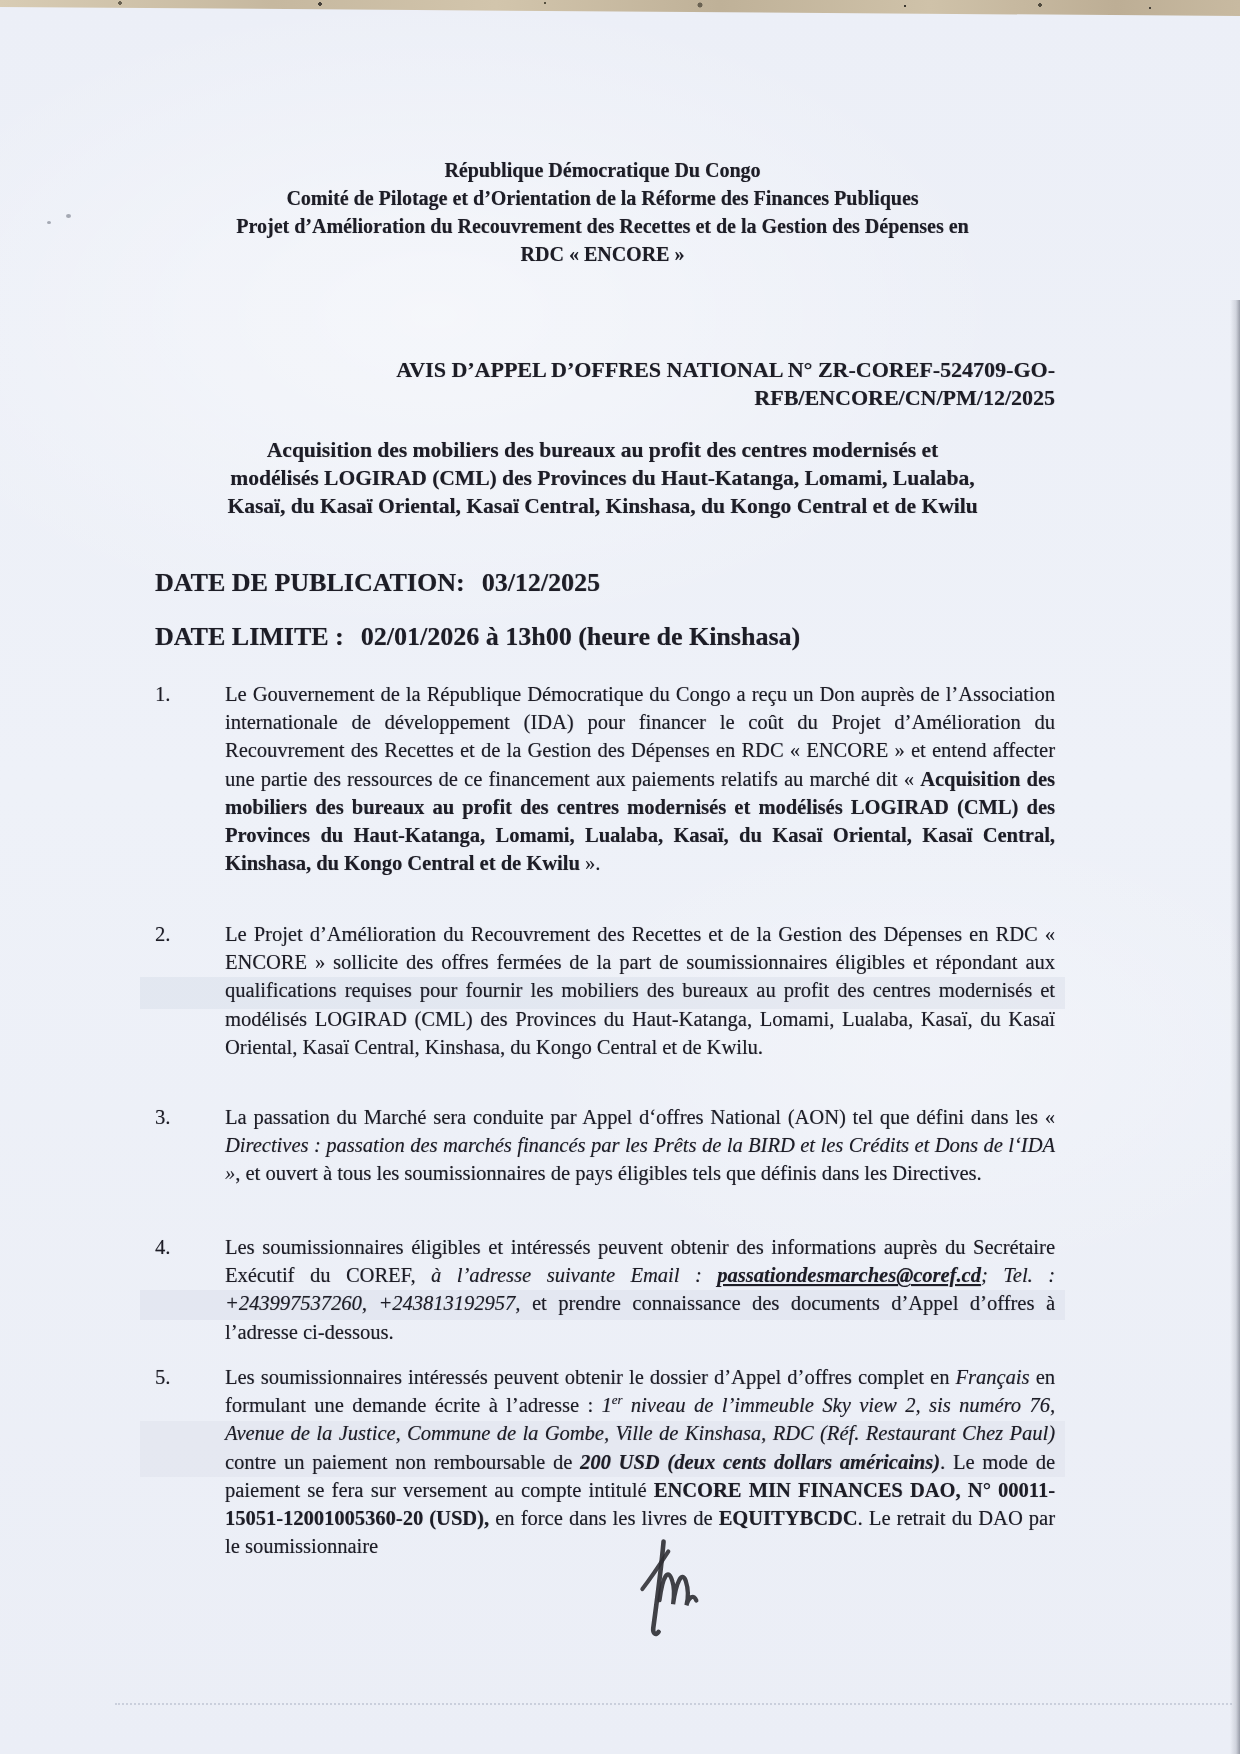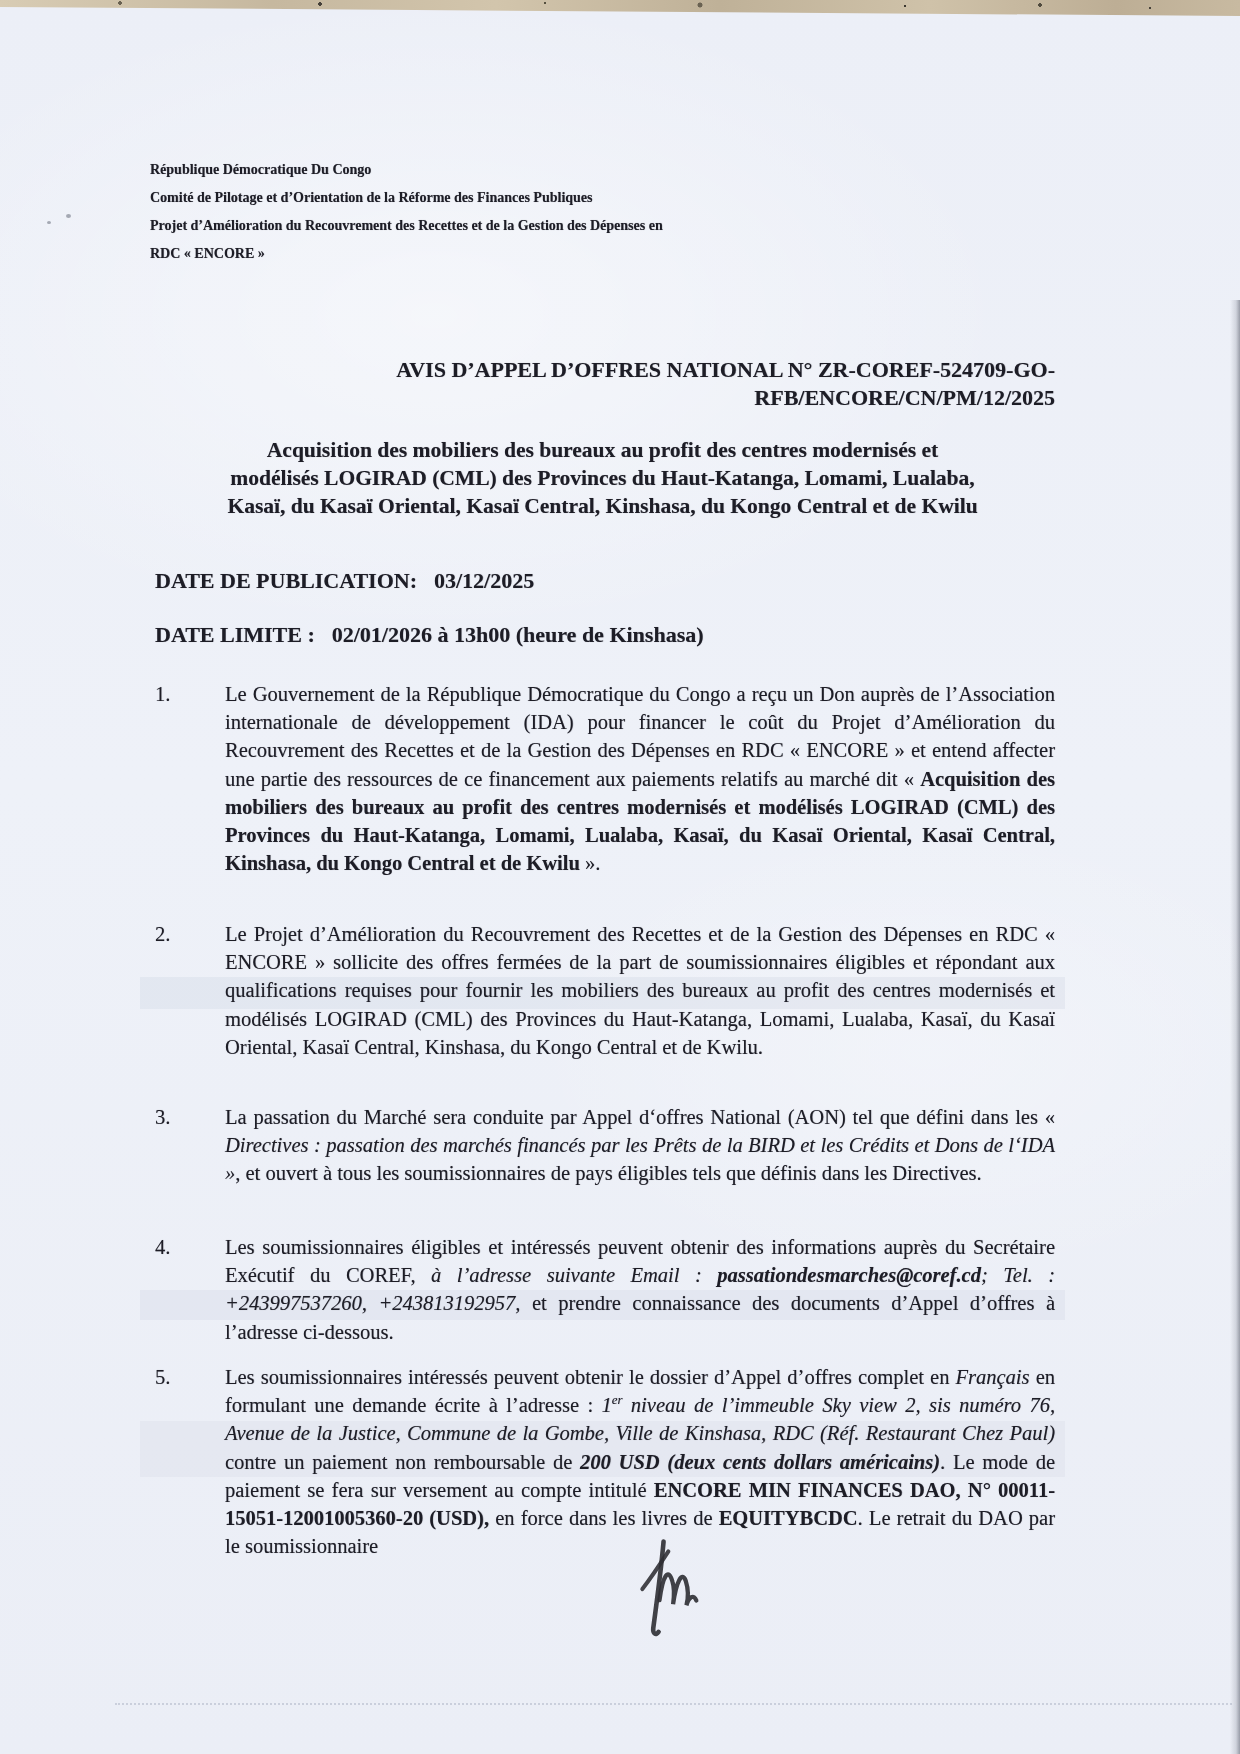--- a/index.html
+++ b/index.html
@@ -8,21 +8,21 @@
     background:
       radial-gradient(ellipse 900px 500px at 35% 18%, rgba(255,255,255,0.45), rgba(255,255,255,0) 65%),
       radial-gradient(ellipse 700px 400px at 75% 60%, rgba(255,255,255,0.25), rgba(255,255,255,0) 60%),
       linear-gradient(to bottom,#eceff7 0%,#eef1f8 45%,#ebeef6 100%);
     font-family:"Liberation Serif","DejaVu Serif",serif;
     color:#1d1d26;
   }
   .doc-text{ text-shadow:0.3px 0.3px 0.7px rgba(25,25,38,0.45); }
   .b{font-weight:bold;}
   .i{font-style:italic;}
-  .u{}
+  .u{text-decoration:underline;}
   .sup{vertical-align:super;font-size:0.62em;line-height:0;}
 
   
   .scan-strip{
     position:absolute;top:0;left:0;width:1240px;height:17px;
     background-image:
       radial-gradient(circle 3px at 320px 4px, #46413a 60%, rgba(70,65,58,0) 70%),
       radial-gradient(circle 2px at 545px 3px, #55503f 60%, rgba(85,80,63,0) 70%),
       radial-gradient(circle 4px at 700px 5px, #6a6252 55%, rgba(106,98,82,0) 70%),
       radial-gradient(circle 2px at 905px 6px, #3c3830 60%, rgba(60,56,48,0) 70%),
@@ -33,25 +33,25 @@
     clip-path:polygon(0 0,1240px 0,1240px 16px,0 7px);
   }
   
   .edge-right{
     position:absolute;right:0;top:300px;bottom:0;width:10px;
     background:linear-gradient(to right,rgba(90,95,110,0) 0%,rgba(110,115,130,0.22) 60%,rgba(60,65,80,0.48) 100%);
   }
   .speck{position:absolute;border-radius:50%;background:rgba(90,95,110,0.5);}
   .band{position:absolute;left:140px;width:925px;background:rgba(165,175,195,0.14);}
 
-  .org-header{position:absolute;top:156px;left:150px;width:905px;font-size:14px;line-height:28px;}
+  .org-header{position:absolute;top:156px;left:150px;width:905px;text-align:center;font-size:20px;line-height:28px;}
   .notice-title{position:absolute;top:356px;left:150px;width:905px;text-align:right;font-weight:bold;font-size:22px;line-height:28px;}
   .subject-title{position:absolute;top:436px;left:150px;width:905px;text-align:center;font-weight:bold;font-size:21.5px;line-height:28px;}
 
-  .date-line{position:absolute;left:155px;font-weight:bold;font-size:22px;white-space:nowrap;}
+  .date-line{position:absolute;left:155px;font-weight:bold;font-size:26px;white-space:nowrap;}
   .date-line .val{margin-left:17px;}
   .date-pub{top:568px;}
   .date-limit{top:622px;}
 
   .para{position:absolute;left:150px;width:905px;display:flex;font-size:20.5px;line-height:28.2px;}
   .para .num{width:75px;flex:0 0 75px;padding-left:5px;box-sizing:border-box;}
   .para .body{flex:1;text-align:justify;}
   .p1{top:680px;} .p2{top:920px;} .p3{top:1103px;} .p4{top:1233px;} .p5{top:1363px;}
 
   .signature{position:absolute;left:636px;top:1538px;width:72px;height:102px;transform:rotate(-4deg);}

